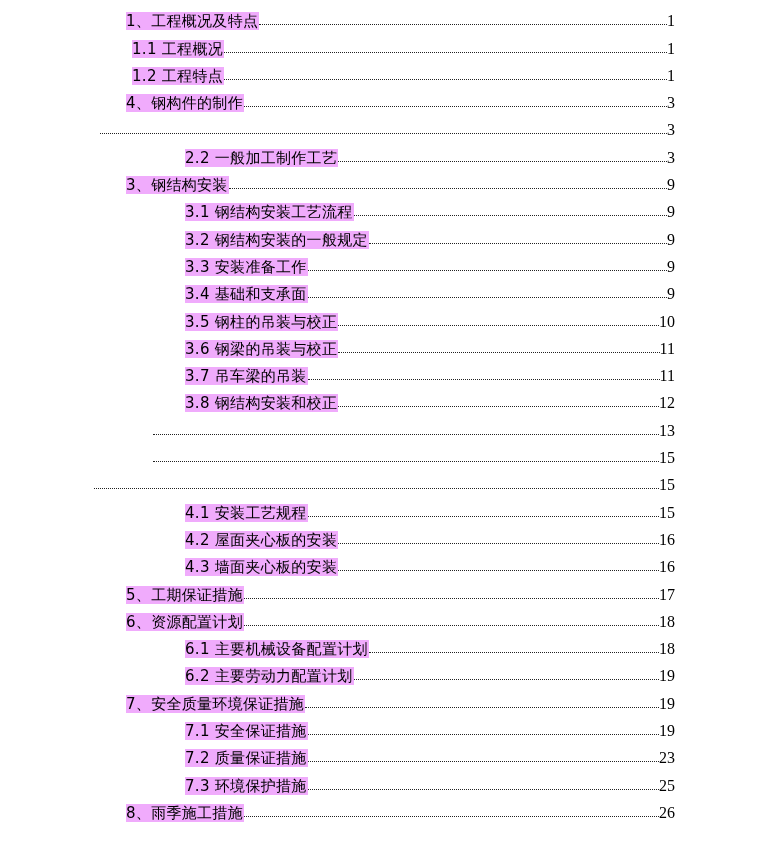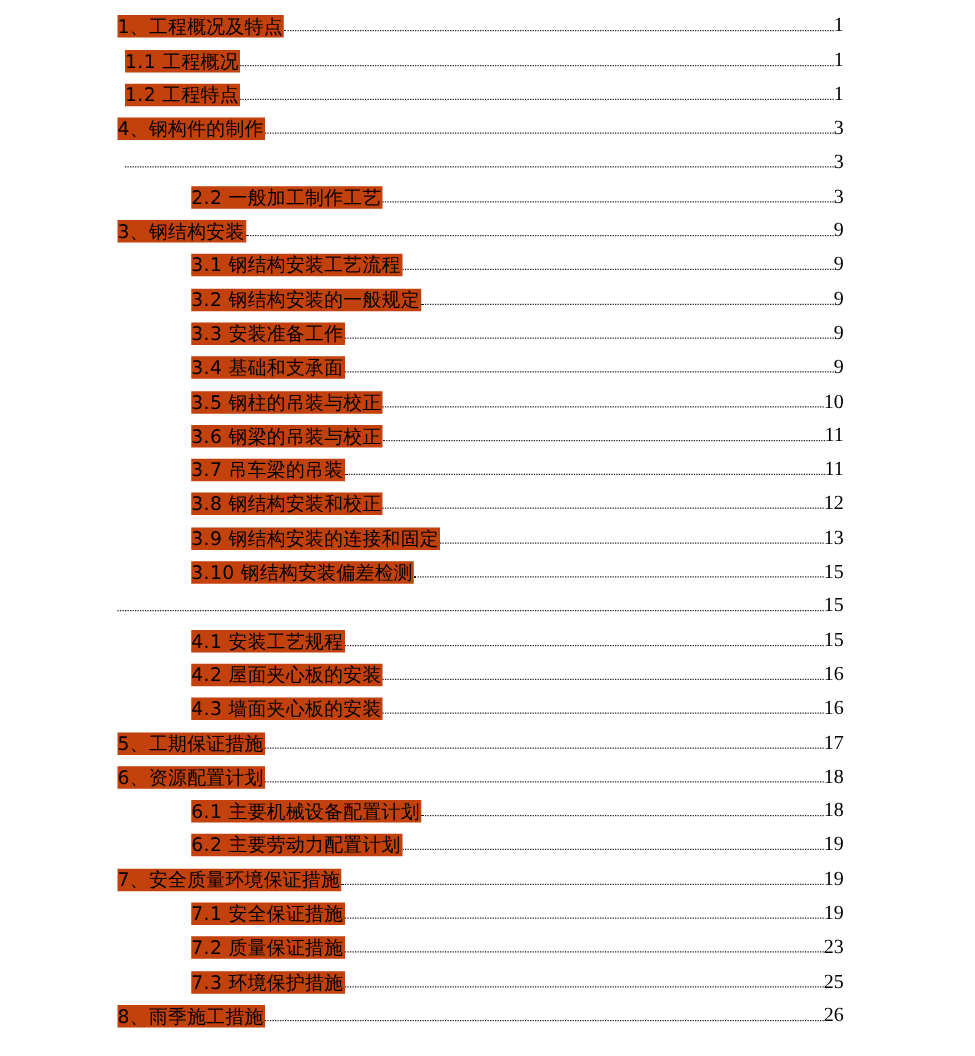--- a/index.html
+++ b/index.html
@@ -36,22 +36,23 @@
     display: flex;
     align-items: flex-end;
     padding-bottom: 2px;
     box-sizing: border-box;
   }
   .toc-title {
     white-space: nowrap;
     font-size: 15px;
     line-height: 18px;
     letter-spacing: 0.3px;
-    background: #c2410c;
+    background: #f0abfc;
     padding-right: 1px;
+    margin-left: 32px;
   }
   .toc-leader {
     flex: 1;
     border-bottom: 1px dotted #222222;
     margin-bottom: 5px;
     height: 0;
   }
   .toc-page {
     font-family: "Liberation Serif", serif;
     font-size: 16px;
@@ -182,29 +183,27 @@
   <div class="toc-row">
     <div class="toc-entry lvl2b">
       <span class="toc-title">3.8 钢结构安装和校正</span>
       <span class="toc-leader"></span>
       <span class="toc-page">12</span>
     </div>
   </div>
 
   <div class="toc-row">
     <div class="toc-entry lvl2b">
-      <span class="toc-title">3.9 钢结构安装的连接和固定</span>
       <span class="toc-leader"></span>
       <span class="toc-page">13</span>
     </div>
   </div>
 
   <div class="toc-row">
     <div class="toc-entry lvl2b">
-      <span class="toc-title">3.10 钢结构安装偏差检测</span>
       <span class="toc-leader"></span>
       <span class="toc-page">15</span>
     </div>
   </div>
 
   <div class="toc-row">
     <div class="toc-entry lvl1">
       <span class="toc-leader"></span>
       <span class="toc-page">15</span>
     </div>

